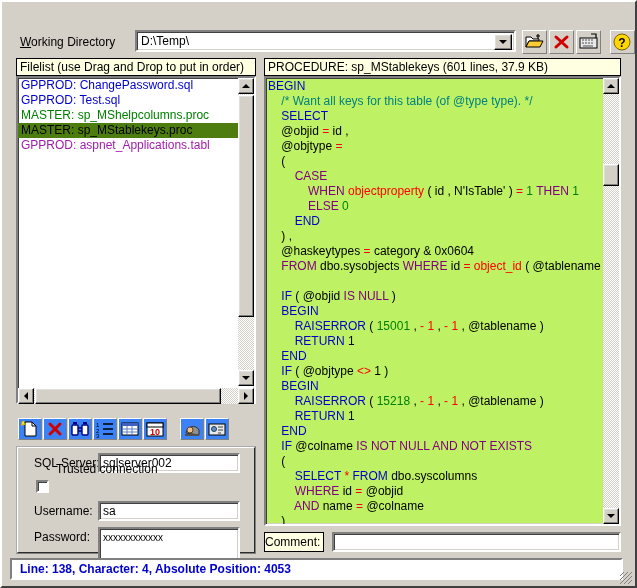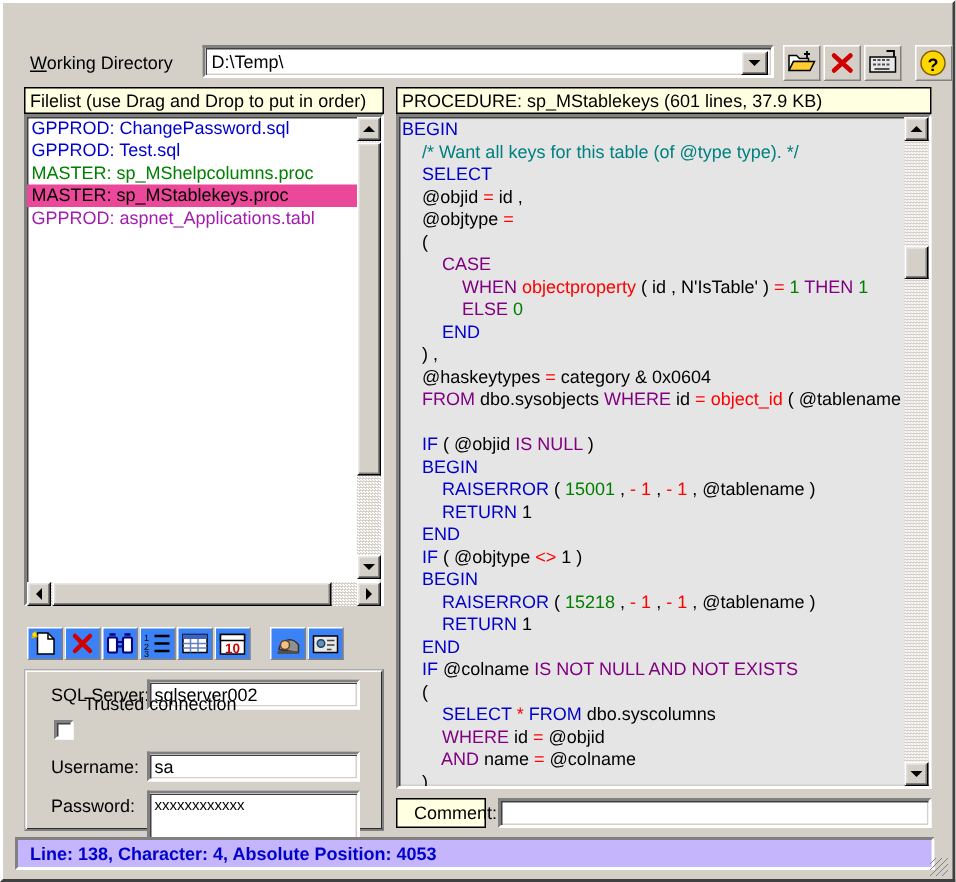--- a/index.html
+++ b/index.html
@@ -93,21 +93,21 @@
     position:absolute;left:14px;top:74px;width:240px;height:328px;
     background:#fff;border:2px solid;
     border-color:#808080 #ffffff #ffffff #808080;
     box-shadow:inset 1px 1px 0 #404040, inset -1px -1px 0 #d4d0c8;
     box-sizing:border-box;overflow:hidden;
   }
   .lrow{
     height:15px;line-height:15px;font-size:12px;padding-left:3px;
     white-space:nowrap;
   }
-  .lrow.sel{background:#ec4899;color:#000;}
+  .lrow.sel{background:#4d7c0f;color:#000;}
 
   
   .sb-v{
     position:absolute;background:
       repeating-conic-gradient(#ffffff 0% 25%, #d4d0c8 0% 50%) 0 0/2px 2px;
   }
   .sb-h{
     position:absolute;background:
       repeating-conic-gradient(#ffffff 0% 25%, #d4d0c8 0% 50%) 0 0/2px 2px;
   }
@@ -153,21 +153,21 @@
   }
   .cbx{
     position:absolute;width:13px;height:13px;background:#fff;
     border:2px solid;border-color:#808080 #ffffff #ffffff #808080;
     box-shadow:inset 1px 1px 0 #404040;box-sizing:border-box;
   }
 
   
   .codebox{
     position:absolute;left:262px;top:74px;width:357px;height:450px;
-    background:#e5e5e5;border:2px solid;
+    background:#bef264;border:2px solid;
     border-color:#808080 #ffffff #ffffff #808080;
     box-shadow:inset 1px 1px 0 #404040, inset -1px -1px 0 #d4d0c8;
     box-sizing:border-box;overflow:hidden;
   }
   .code{
     position:absolute;left:2px;top:1px;right:18px;bottom:0;
     font-family:"Liberation Sans", sans-serif;
     font-size:12px;line-height:15px;white-space:pre;overflow:hidden;
   }
   .code .ln{height:15px;}
@@ -175,35 +175,35 @@
   .kw2{color:#800080;}       
   .cmt{color:#008080;}       
   .num{color:#008000;}       
   .op{color:#ff0000;}        
   .id{color:#000000;}        
 
   
   .cmtcap{
     position:absolute;left:262px;top:530px;width:60px;height:20px;
     background:#ffffe1;border:1px solid #000;font-size:12px;
-    padding:1px 11px;box-sizing:border-box;line-height:16px;
+    padding:1px 0;box-sizing:border-box;line-height:16px;
   }
   .cmtinput{
     position:absolute;left:330px;top:530px;width:289px;height:20px;
     background:#fff;border:2px solid;
     border-color:#808080 #ffffff #ffffff #808080;
     box-shadow:inset 1px 1px 0 #404040, inset -1px -1px 0 #d4d0c8;
     box-sizing:border-box;
   }
 
   
   .status{
     position:absolute;left:8px;top:556px;width:613px;height:22px;
     border:2px solid;border-color:#808080 #ffffff #ffffff #808080;
-    box-sizing:border-box;background:#c4b5fd;
+    box-sizing:border-box;background:#ffffff;
   }
   .status span{
     position:absolute;left:8px;top:2px;color:#0000cd;font-weight:bold;
     font-size:12px;white-space:nowrap;
   }
   .grip{
     position:absolute;right:3px;bottom:2px;width:12px;height:12px;
     background:
       linear-gradient(135deg,transparent 45%,#808080 45%,#808080 55%,transparent 55%) 0 0/4px 4px;
   }

